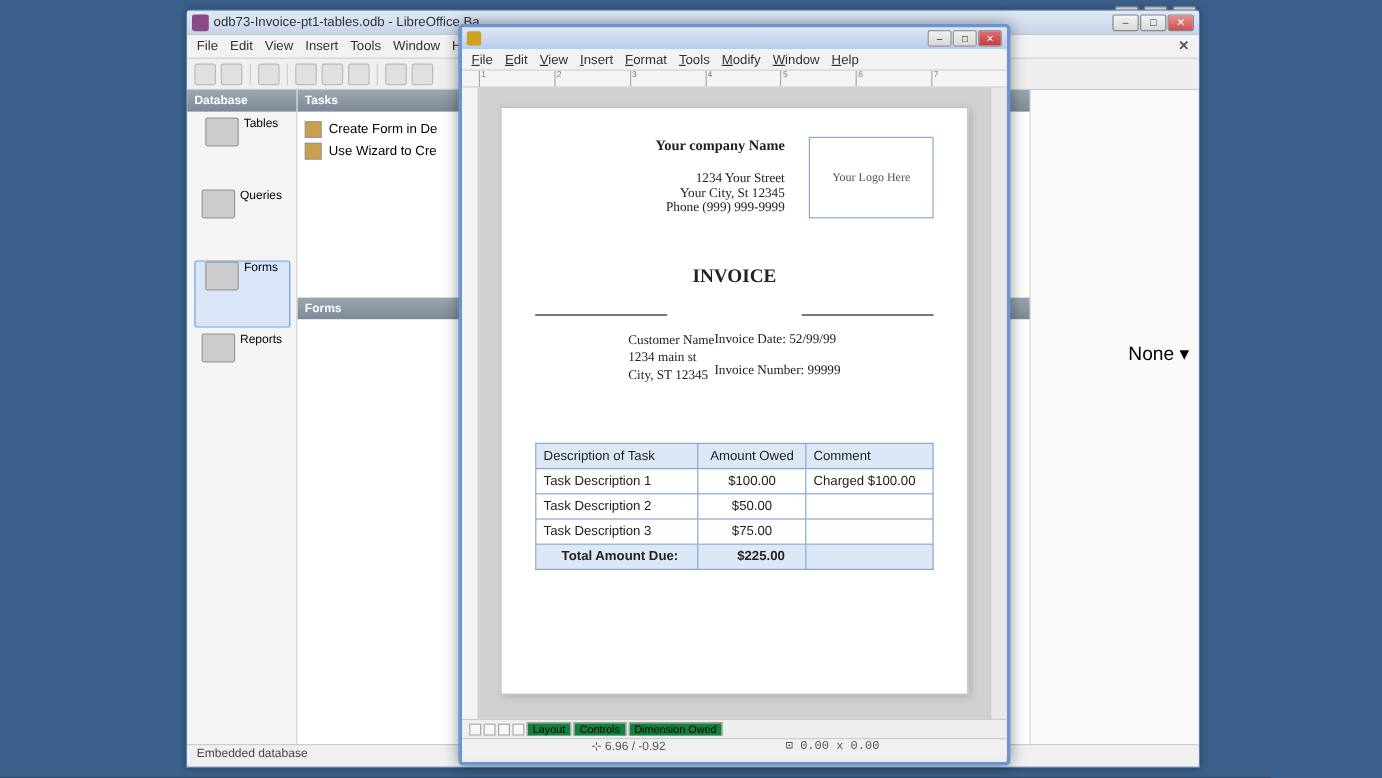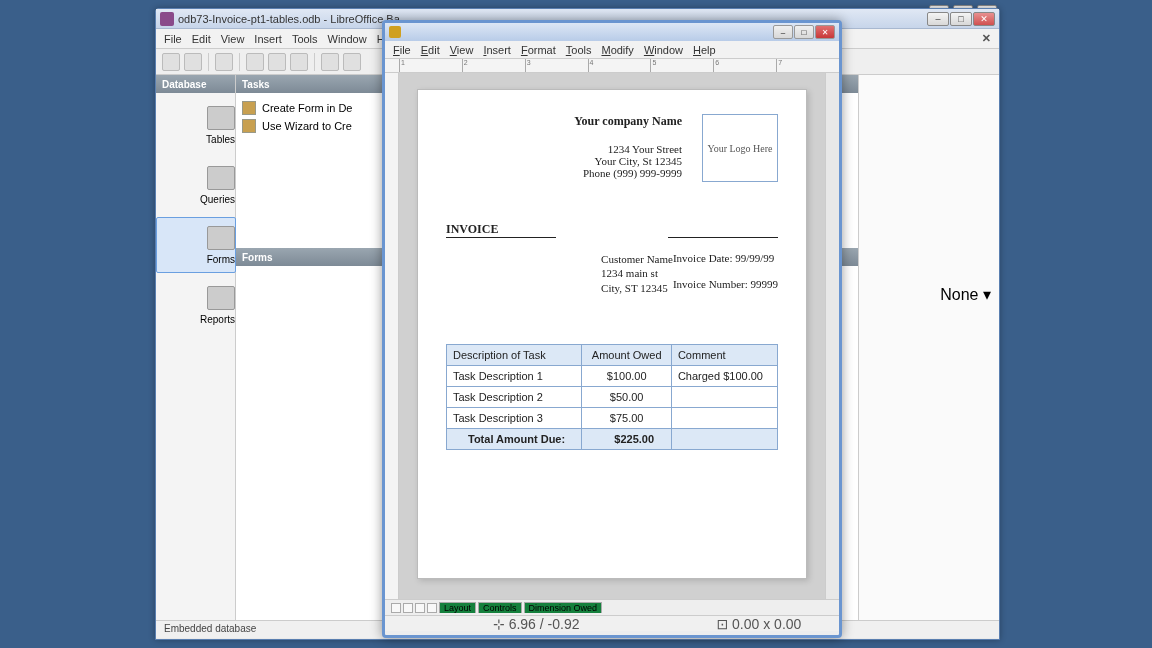--- a/index.html
+++ b/index.html
@@ -104,40 +104,39 @@
   background: #e0e0e0;
   border: 1px solid #bbb;
   border-radius: 2px;
 }
 .tb-sep { width:1px; height:18px; background:#ccc; margin:0 2px;}
 .base-body {
   display: flex;
   height: 545px;
 }
 .db-panel {
-  width: 80px;
+  width: 92px;
   background: #f4f4f4;
   border-right: 1px solid #ccc;
 }
 .panel-header {
   height: 18px;
   background: linear-gradient(#9aa6b0,#7d8a96);
   color: #fff;
   font-size: 10px;
   font-weight: bold;
   display: flex;
   align-items: center;
   padding: 0 6px;
 }
 .db-item {
   width: 80px; height: 56px;
   margin: 4px auto;
   display: flex;
-  flex-direction: column;
-  align-items: flex-end;
+  align-items: flex-start;
   justify-content: center;
   gap: 4px;
   font-size: 10px;
   border: 1px solid transparent;
   border-radius: 2px;
 }
 .db-item.selected {
   background: #d8e6f8;
   border: 1px solid #6a9fe0;
 }
@@ -283,46 +282,48 @@
   justify-content: flex-end;
   gap: 20px;
   margin-bottom: 40px;
 }
 .company-info {
   text-align: right;
   font-size: 11px;
 }
 .company-info .cname { font-weight: bold; font-size: 12px; margin-bottom: 14px;}
 .logo-box {
-  width: 76px; height: 68px;
+  width: 104px; height: 68px;
   border: 1px solid #88a8d0;
   display: flex;
   align-items: center;
   justify-content: center;
   font-size: 10px;
   color: #555;
   text-align:center;
 }
 .inv-title {
+  text-align: center;
   font-weight: bold;
-  font-size: 12px;
+  font-size: 16px;
+  margin-bottom: 22px;
 }
 .lines-row {
   display: flex;
   justify-content: space-between;
   margin-bottom: 14px;
 }
 .lines-row div {
   width: 110px;
   border-bottom: 1px solid #222;
   height: 1px;
 }
 .info-row {
   display: flex;
-  justify-content: flex-end;
+  justify-content: center;
   margin-bottom: 40px;
   font-size: 11px;
 }
 .cust-block div { line-height: 1.3; }
 .meta-block div { margin-bottom: 14px; }
 .inv-table {
   border-collapse: collapse;
   width: 100%;
   font-size: 11px;
   font-family: "Segoe UI", Tahoma, sans-serif;
@@ -348,28 +349,28 @@
   padding: 0 6px;
   gap: 2px;
 }
 .writer-tabs .nav { width:10px; height:10px; border:1px solid #aaa; background:#f8f8f8;}
 .writer-tabs .tab { padding: 0 4px; background:#15803d; border:1px solid #aaa; border-bottom:none;}
 .writer-status {
   height: 16px;
   background: #f0f0f0;
   border-top: 1px solid #ccc;
   display: flex;
-  align-items: center;
-  font-size: 14px;
+  align-items: flex-start;
+  font-size: 10px;
   color: #555;
   padding: 0 8px;
-  gap: 61px;
+  gap: 40px;
 }
 .writer-status .s2 { margin-left: 100px;}
-.writer-status .s3 { margin-left: 76px;}
+.writer-status .s3 { margin-left: 60px; font-family: Liberation Mono, monospace;}
 </style>
 </head>
 <body>
 
 <div class="desktop">
 
   <div class="bg-win-ctrl">
     <div class="bg-win-btn"></div>
     <div class="bg-win-btn"></div>
     <div class="bg-win-btn"></div>
@@ -504,21 +505,21 @@
             <div></div>
           </div>
 
           <div class="info-row">
             <div class="cust-block">
               <div>Customer Name</div>
               <div>1234 main st</div>
               <div>City, ST 12345</div>
             </div>
             <div class="meta-block">
-              <div><span>Invoice Date:</span> <span>99/99/99</span></div>
+              <div><span>Invoice Date:</span> <span>52/99/99</span></div>
               <div><span>Invoice Number:</span> <span>99999</span></div>
             </div>
           </div>
 
           <table class="inv-table">
             <tbody>
                 <tr>
               <th>Description of Task</th>
               <th class="amt">Amount Owed</th>
               <th>Comment</th>

